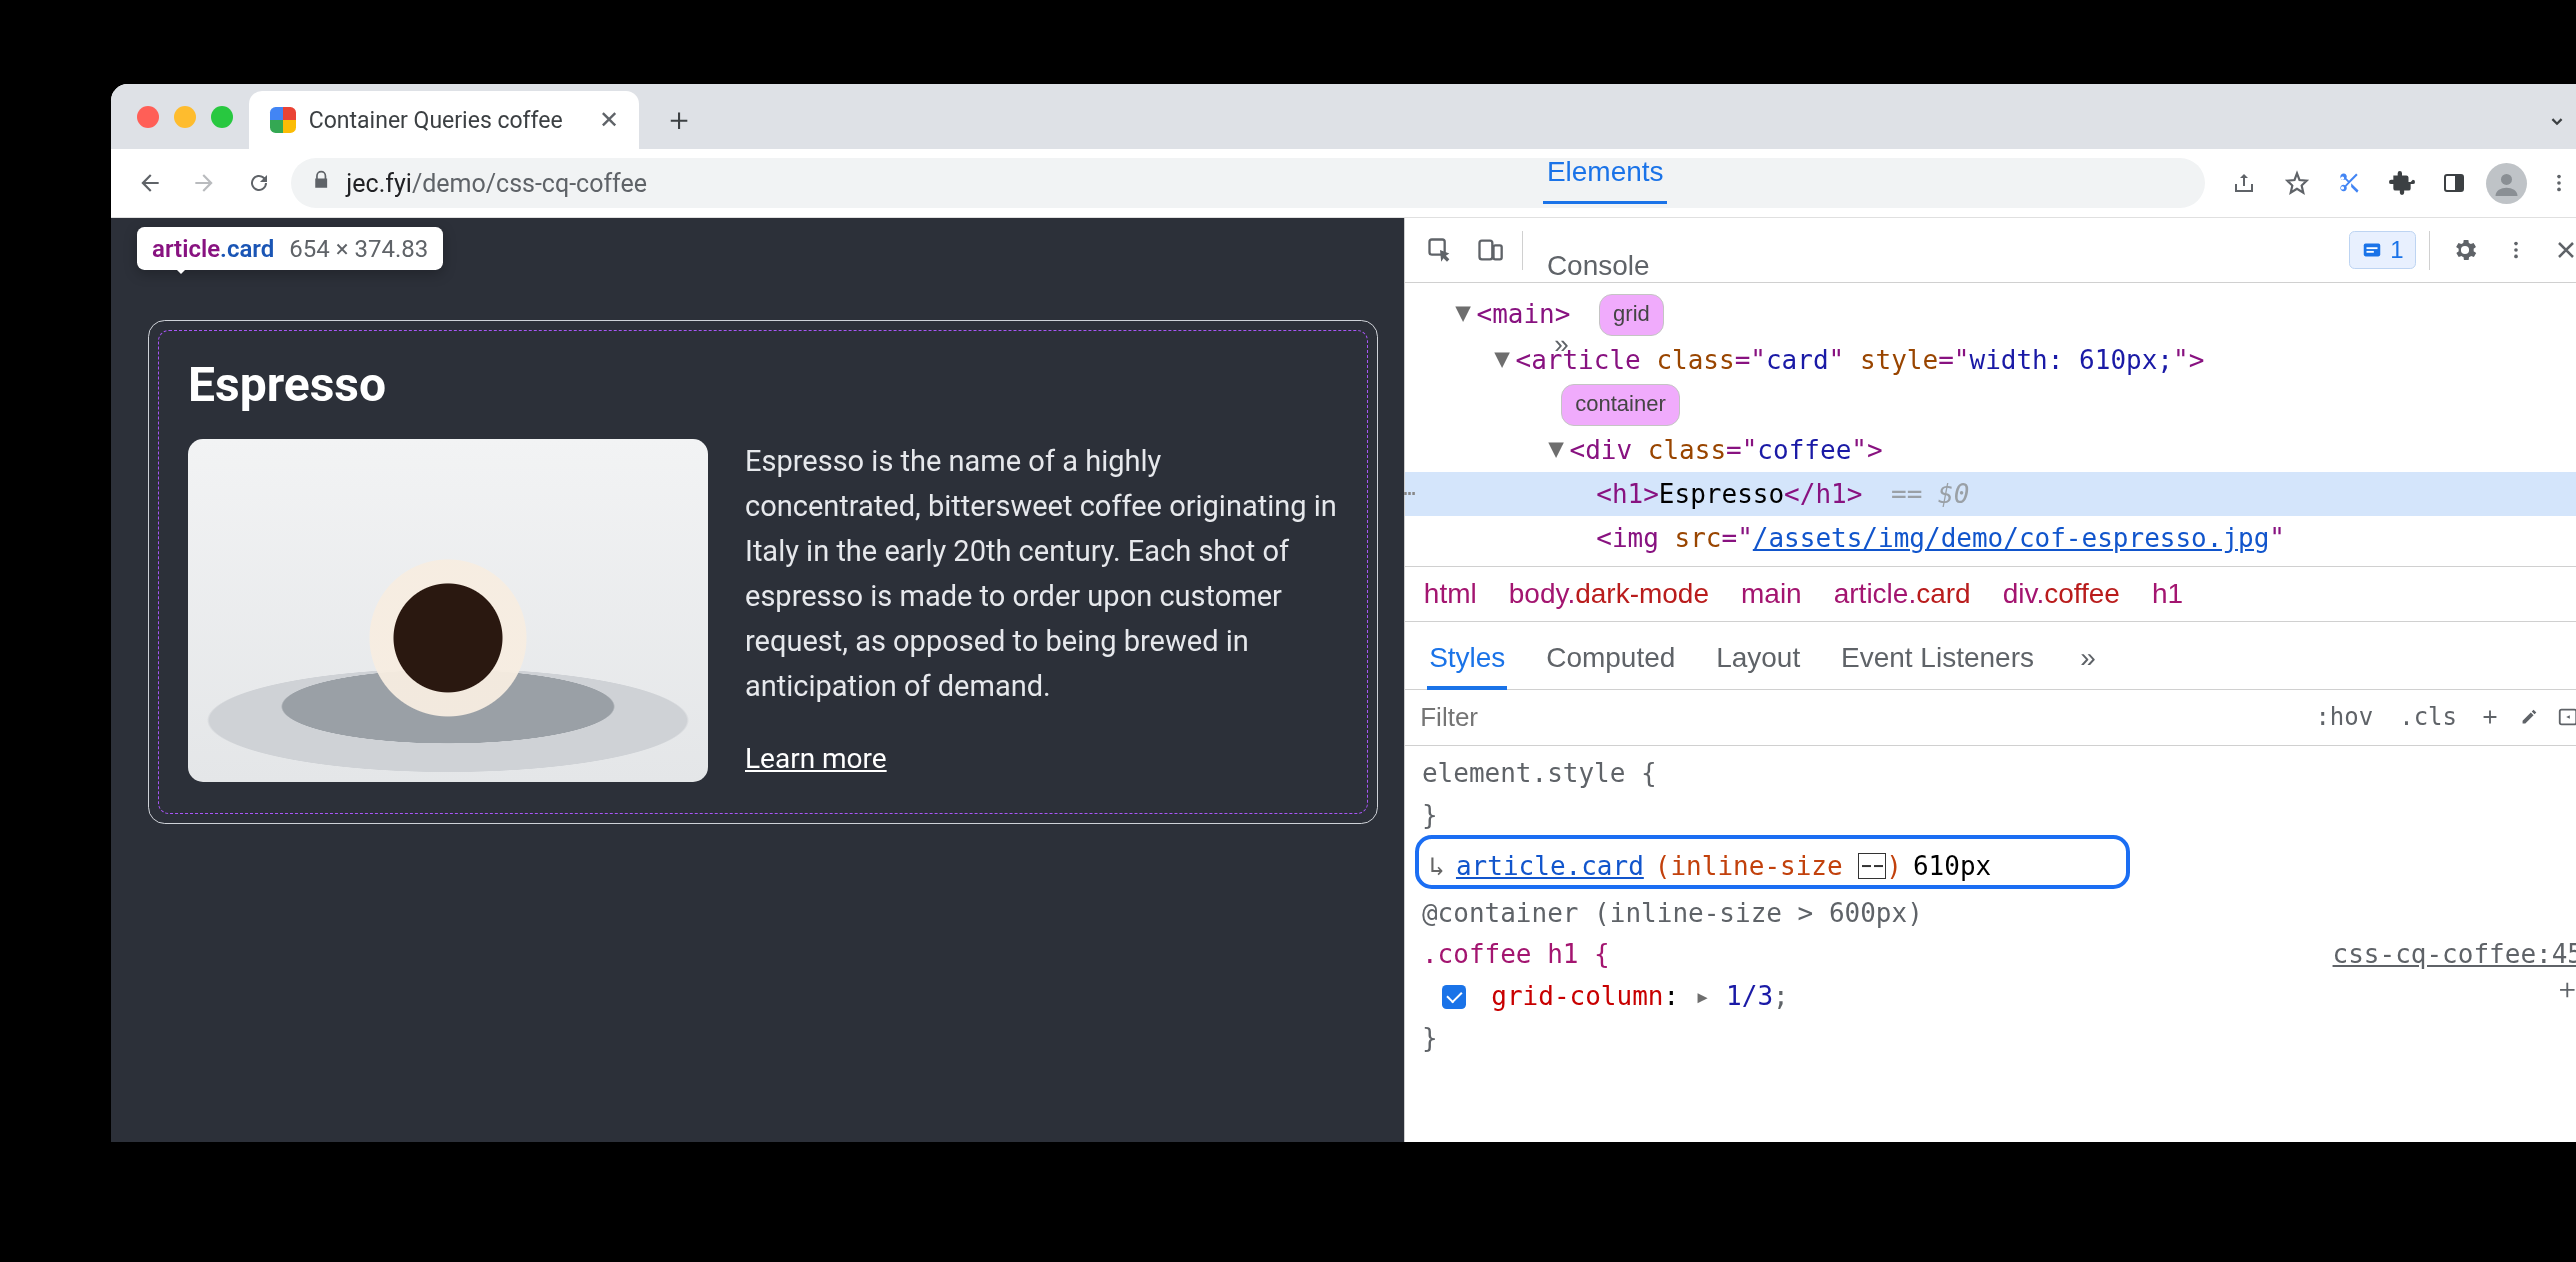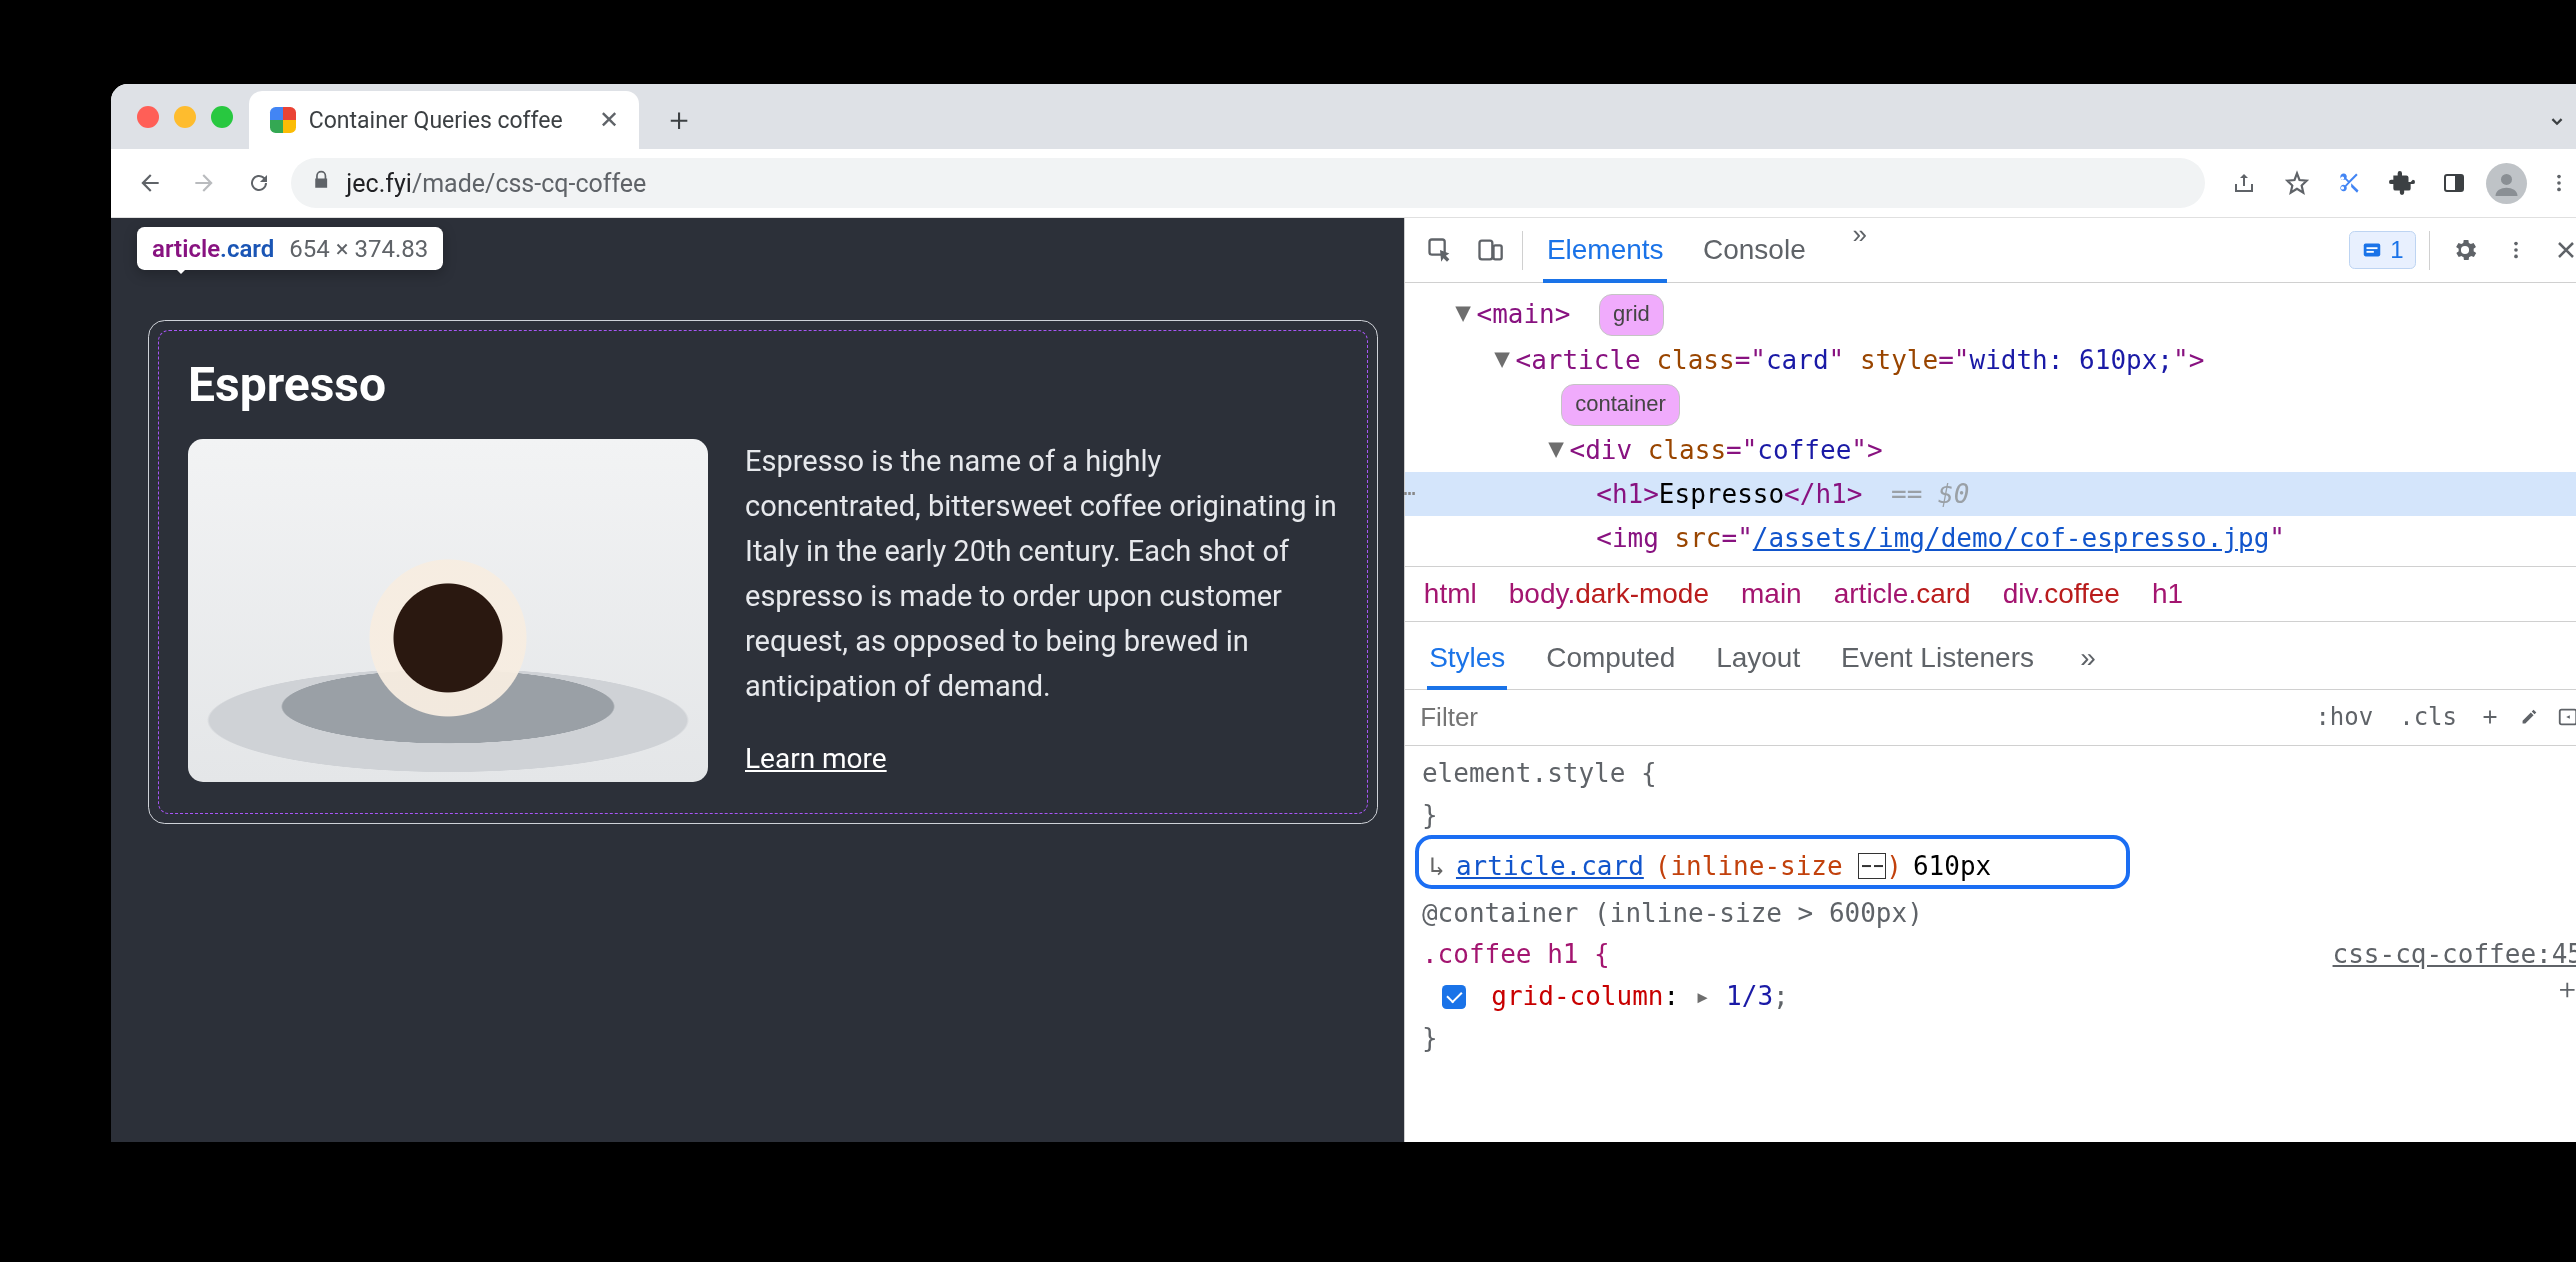--- a/index.html
+++ b/index.html
@@ -182,21 +182,21 @@
   .dt-toolbar {
     height:65px; display:flex; align-items:center;
     border-bottom:0.9px solid #d0d0d0;
     padding:0 9.3px;
   }
   .dt-ic {
     width:50px; height:50px; display:flex; align-items:center; justify-content:center;
     color:#5f6368;
   }
   .dt-sep { width:0.9px; height:39px; background:#d0d0d0; margin:0 7.4px; }
-  .dt-tabs { display:flex; gap:32px; margin-left:13px; }
+  .dt-tabs { display:flex; gap:32px; margin-left:13px;flex-direction:column; }
   .dt-tab {
     font-size:28px; color:#5f6368; padding:15px 3.7px;
     position:relative;
   }
   .dt-tab.active { color:#1a73e8; }
   .dt-tab.active::after {
     content:""; position:absolute; left:0; right:0; bottom:-1.9px;
     height:3.7px; background:#1a73e8;
   }
   .dt-more { font-size:26px; color:#5f6368; padding:0 11px; }
@@ -385,21 +385,21 @@
             <path d="M17.65 6.35A8 8 0 1 0 20 12h-2a6 6 0 1 1-1.76-4.24L13 11h7V4z" fill="#5f6368"></path>
           </svg>
       </div>
       <div class="omnibox">
         <span class="lock">
           <svg width="20.4" height="20.4" viewBox="0 0 24 24">
               <path d="M6 10V7a6 6 0 1 1 12 0v3h1v11H5V10zm2 0h8V7a4 4 0 1 0-8 0z" fill="#5f6368"></path>
             </svg>
         </span>
         <span class="url">
-          <span>jec.fyi</span><span class="path">/made/css-cq-coffee</span>
+          <span>jec.fyi</span><span class="path">/demo/css-cq-coffee</span>
         </span>
       </div>
       <div class="addr-actions">
         <div class="addr-ic">
           <svg width="24" height="24" viewBox="0 0 24 24">
               <path d="M12 3l4 4h-3v8h-2V7H8zM5 13v6h14v-6h2v8H3v-8z" fill="#5f6368"></path>
             </svg>
         </div>
         <div class="addr-ic">
           <svg width="26" height="26" viewBox="0 0 24 24">

